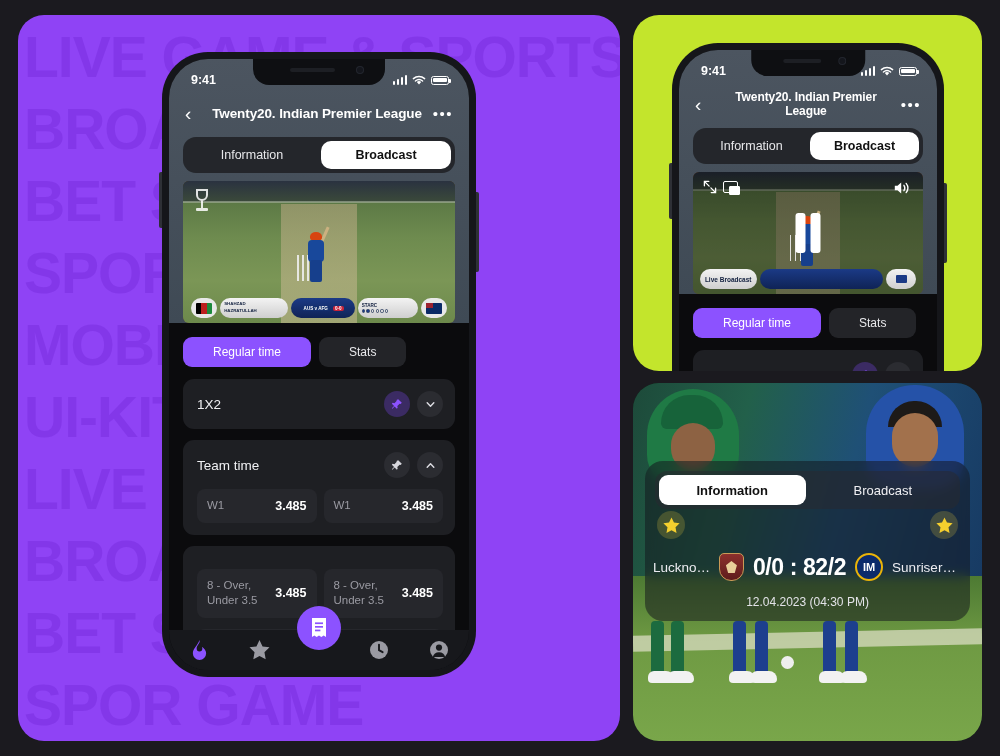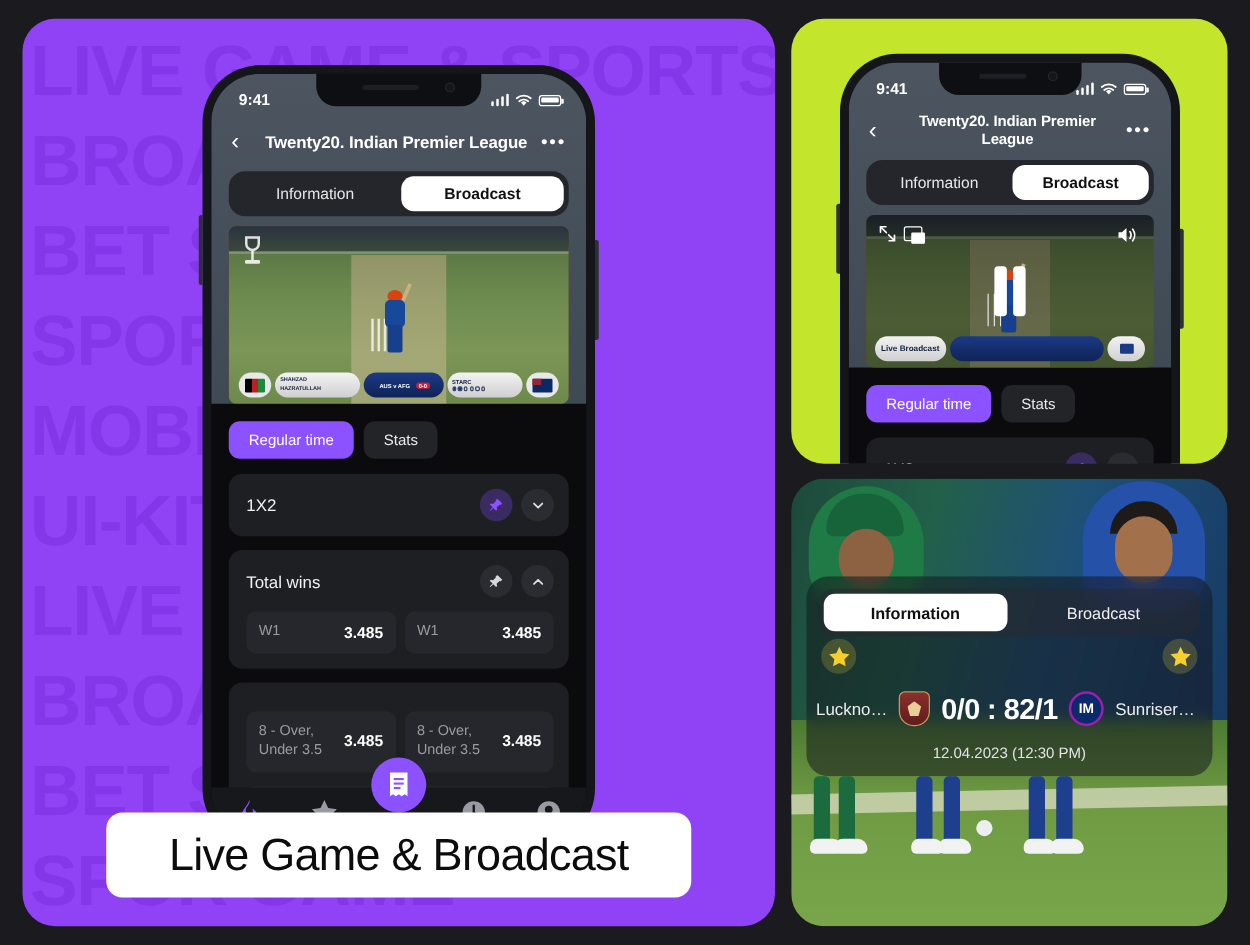--- a/index.html
+++ b/index.html
@@ -129,21 +129,21 @@
   .vctl .vol{position:absolute;right:12px;top:8px;width:18px;height:16px;}
   .pause{position:absolute;left:50%;top:50%;transform:translate(-50%,-50%);display:flex;gap:5px;}
   .pause i{display:block;width:10px;height:40px;background:#fff;border-radius:3px;}
   .livebar{position:absolute;left:3%;right:3%;bottom:5px;height:20px;display:flex;align-items:center;gap:3px;}
   .live-pill{background:linear-gradient(#f3f3f3,#cfcfcf);border-radius:10px;height:100%;display:flex;align-items:center;padding:0 5px;color:#12203f;font-size:6.5px;font-weight:700;}
   .cast-pill{width:30px;background:linear-gradient(#f3f3f3,#cfcfcf);border-radius:10px;height:100%;display:flex;align-items:center;justify-content:center;gap:2px;}
   .cast-pill .scr{width:11px;height:8px;background:#1b3a86;border-radius:1px;}
 
   
   .chips { display:flex; gap:8px; padding:14px 14px 0; }
-  .chip { padding:8px 16px; border-radius:9px; font-size:12px; color:#e9e9ec; background:#232428; cursor:pointer;}
+  .chip { padding:8px 30px; border-radius:9px; font-size:12px; color:#e9e9ec; background:#232428; cursor:pointer;}
   .chip.on { background:#8c52ff; color:#fff; }
 
   
   .groups { padding:12px 14px 0; display:flex; flex-direction:column; gap:11px; }
   .grp { background:#1e1f23; border-radius:11px; padding:12px 12px 12px 14px; }
   .grp-head { display:flex; align-items:center; justify-content:space-between; }
   .grp-title { font-size:13.5px; color:#f0f0f3; font-weight:400; }
   .grp-acts { display:flex; gap:7px; }
   .ic-btn { width:26px; height:26px; border-radius:50%; background:#2b2c31; display:flex;
             align-items:center; justify-content:center; cursor:pointer; }
@@ -200,21 +200,21 @@
           background:rgba(230,200,60,.22);display:flex;align-items:center;justify-content:center;cursor:pointer;}
   .g-star.l{left:12px}.g-star.r{right:12px}
   .g-star svg{width:17px;height:17px}
   .g-score{position:absolute;left:0;right:0;top:92px;display:flex;align-items:center;justify-content:center;gap:9px;}
   .g-team{font-size:13.5px;color:#ececf1;max-width:70px;overflow:hidden;text-overflow:ellipsis;white-space:nowrap;}
   .g-num{font-size:23px;font-weight:700;color:#fff;letter-spacing:-.4px;}
   .crest1{width:25px;height:28px;background:linear-gradient(#8c2f2c,#5e1d1c);
           border-radius:5px 5px 12px 12px;border:1.5px solid #c99a56;display:flex;align-items:center;justify-content:center;}
   .crest1 i{display:block;width:11px;height:12px;background:#e8cf9a;
             clip-path:polygon(50% 0,100% 35%,80% 100%,20% 100%,0 35%);}
-  .crest2{width:28px;height:28px;border-radius:50%;background:#0b2a6b;border:2px solid #a21caf;
+  .crest2{width:28px;height:28px;border-radius:50%;background:#0b2a6b;border:2px solid #eab308;
           display:flex;align-items:center;justify-content:center;color:#fff;font-size:11px;font-weight:700;}
   .g-date{position:absolute;left:0;right:0;bottom:12px;text-align:center;color:#e3e3e8;font-size:12px;}
 </style>
 </head>
 <body>
 
 <div class="stage">
 
   <div class="panel" id="panel-purple">
     <div class="bg-text">
@@ -343,21 +343,21 @@
                   <svg width="11" height="11" viewBox="0 0 12 12">
                       <path d="M2.4 4.2 6 7.8l3.6-3.6" stroke="#dcdce2" stroke-width="1.6" fill="none" stroke-linecap="round" stroke-linejoin="round"></path>
                     </svg>
                 </div>
               </div>
             </div>
           </div>
 
           <div class="grp">
             <div class="grp-head">
-              <div class="grp-title">Total wins</div>
+              <div class="grp-title">Team time</div>
               <div class="grp-acts">
                 <div class="ic-btn">
                   <svg width="12" height="12" viewBox="0 0 16 16">
                       <path d="M9.6 1.6l4.8 4.8-1.6 1.6-1.3-.4-3.1 3.1.5 2.4-1.1 1.1-3-3-3 3-.7-.7 3-3-3-3 1.1-1.1 2.4.5 3.1-3.1-.4-1.3z" fill="#d6d6dc"></path>
                     </svg>
                 </div>
                 <div class="ic-btn">
                   <svg width="11" height="11" viewBox="0 0 12 12">
                       <path d="M2.4 7.8 6 4.2l3.6 3.6" stroke="#dcdce2" stroke-width="1.6" fill="none" stroke-linecap="round" stroke-linejoin="round"></path>
                     </svg>
@@ -430,23 +430,20 @@
           <svg width="20" height="22" viewBox="0 0 20 22">
             <path d="M3 1h14v19l-2.3-1.6L12.3 20 10 18.4 7.7 20l-2.4-1.6L3 20z" fill="#fff"></path>
             <rect x="6" y="5.4" width="8" height="1.7" fill="#8c52ff"></rect>
             <rect x="6" y="9" width="8" height="1.7" fill="#8c52ff"></rect>
             <rect x="6" y="12.6" width="5.4" height="1.7" fill="#8c52ff"></rect>
           </svg>
         </div>
       </div>
     </div>
 
-    <div id="caption" style="left:67px; top:635px;">
-      <span>Live Game &amp; Broadcast</span>
-    </div>
   </div>
 
   <div class="panel" id="panel-green">
     <div class="phone" style="left:39px; top:28px; width:272px; height:600px;">
       <div class="phone-inner">
         <div class="notch">
           <div class="spk"></div>
           <div class="cam"></div>
         </div>
 
@@ -602,22 +599,22 @@
         <svg viewBox="0 0 22 21">
             <path d="M11 0l3.2 6.7 7.3 1-5.3 5.2 1.3 7.4L11 16.8 4.5 20.3l1.3-7.4L.5 7.7l7.3-1z" fill="#f5cf2e"></path>
           </svg>
       </div>
 
       <div class="g-score">
         <span class="g-team">Luckno…</span>
         <span class="crest1">
             <i></i>
           </span>
-        <span class="g-num">0/0 : 82/1</span>
+        <span class="g-num">0/0 : 82/2</span>
         <span class="crest2">IM</span>
         <span class="g-team">Sunrisers…</span>
       </div>
 
-      <div class="g-date">12.04.2023 (12:30 PM)</div>
+      <div class="g-date">12.04.2023 (04:30 PM)</div>
     </div>
   </div>
 
 </div>
 
 </body></html>

